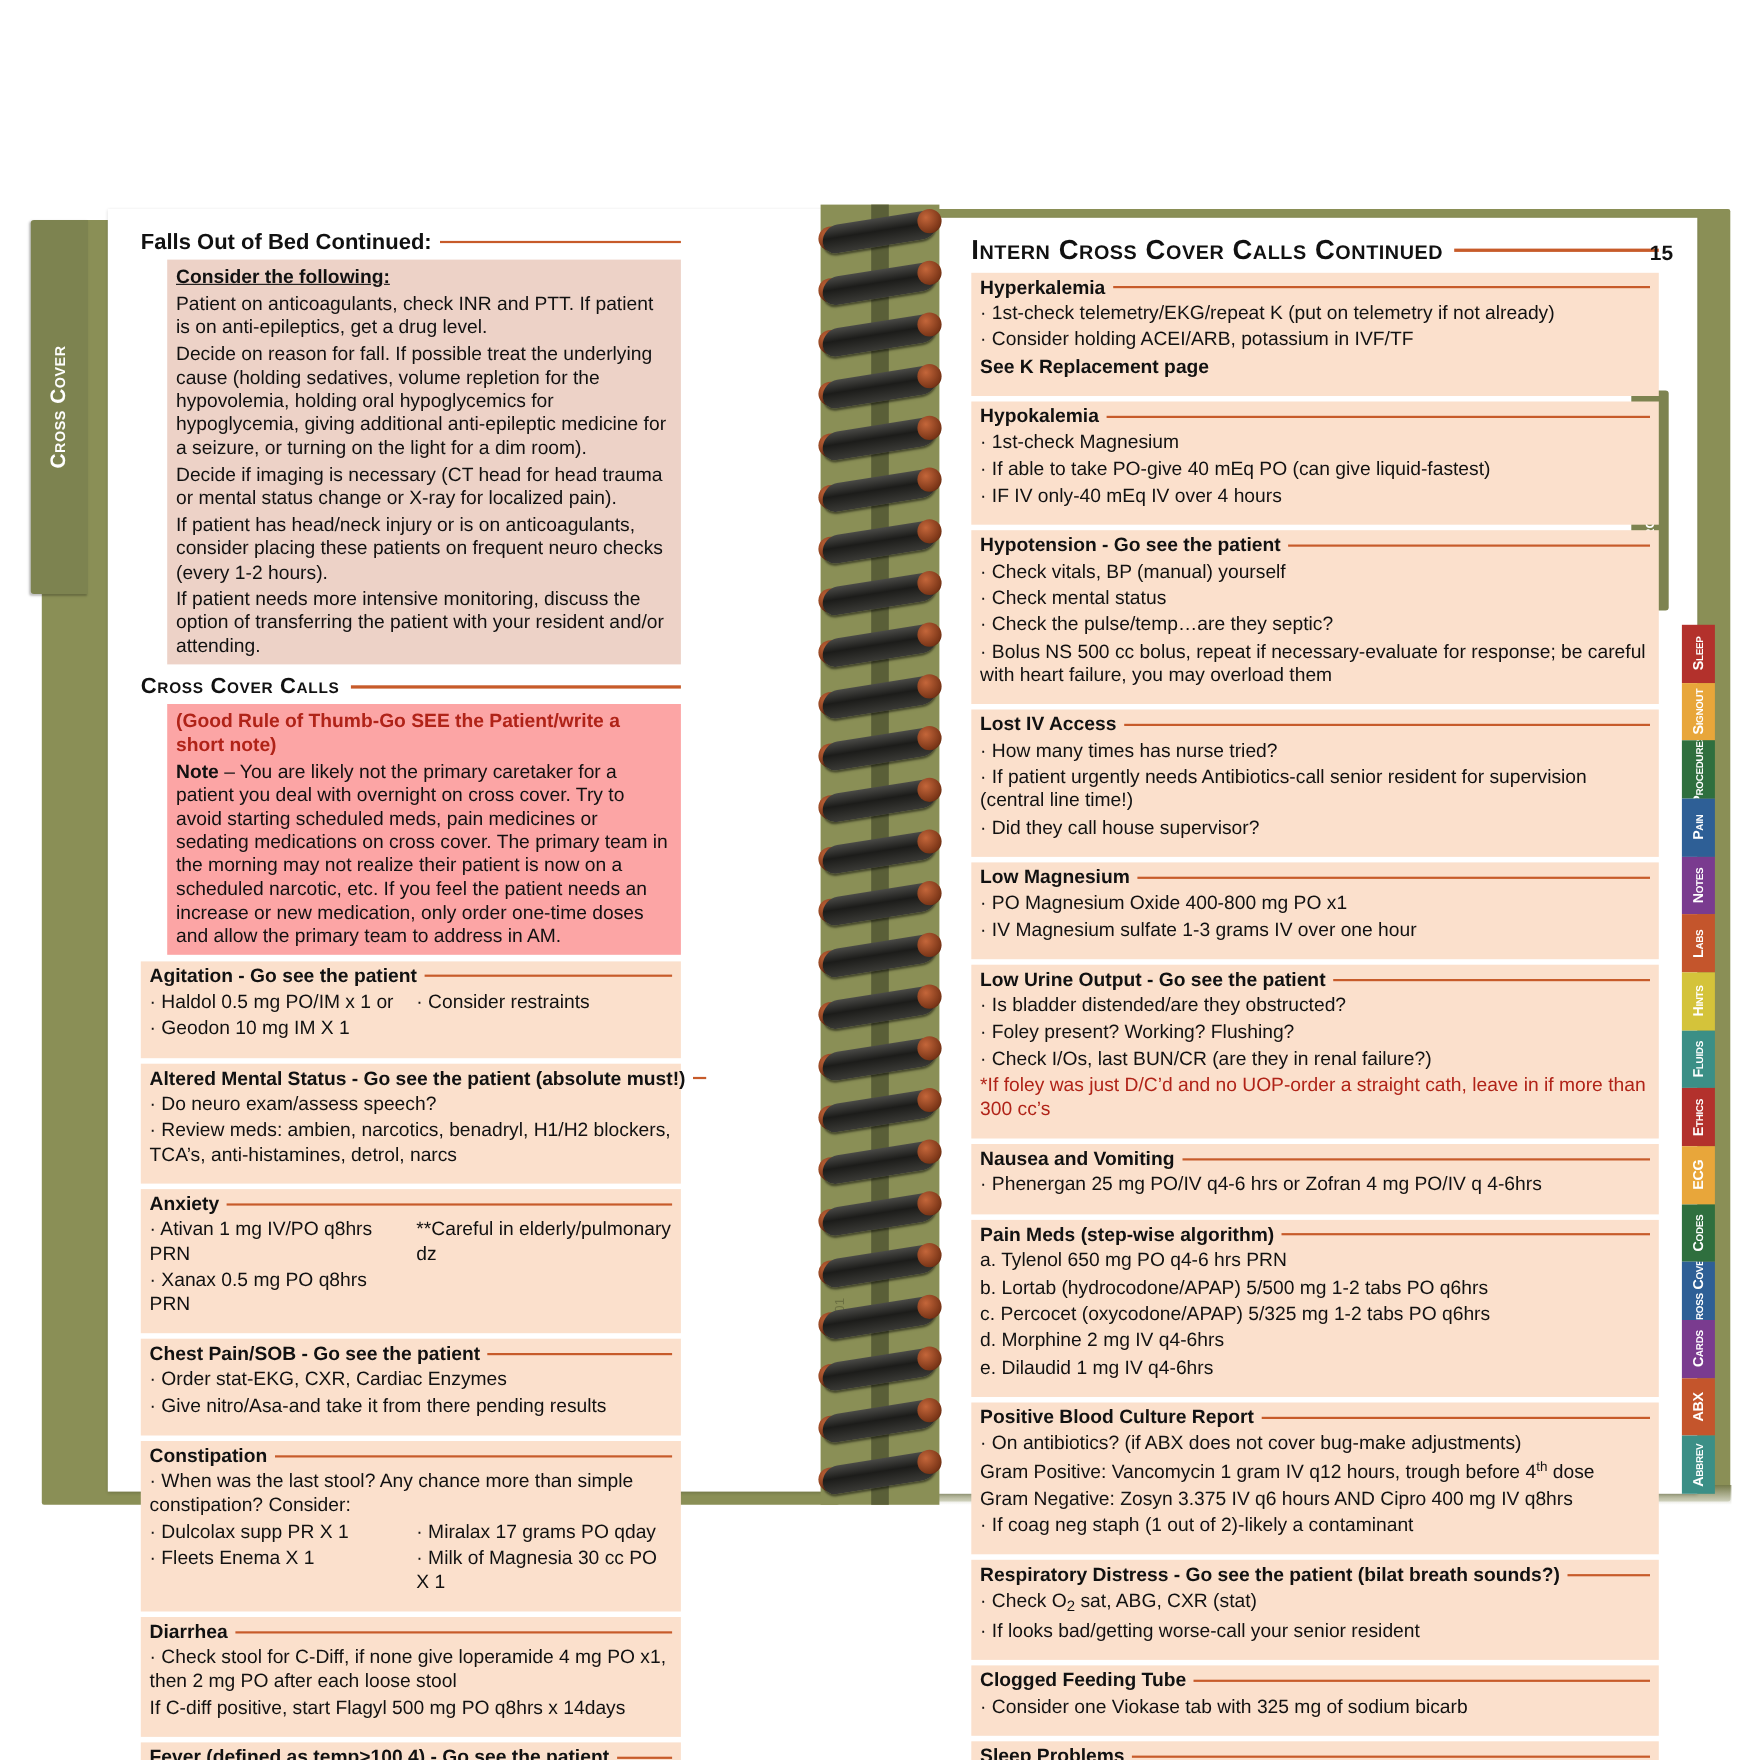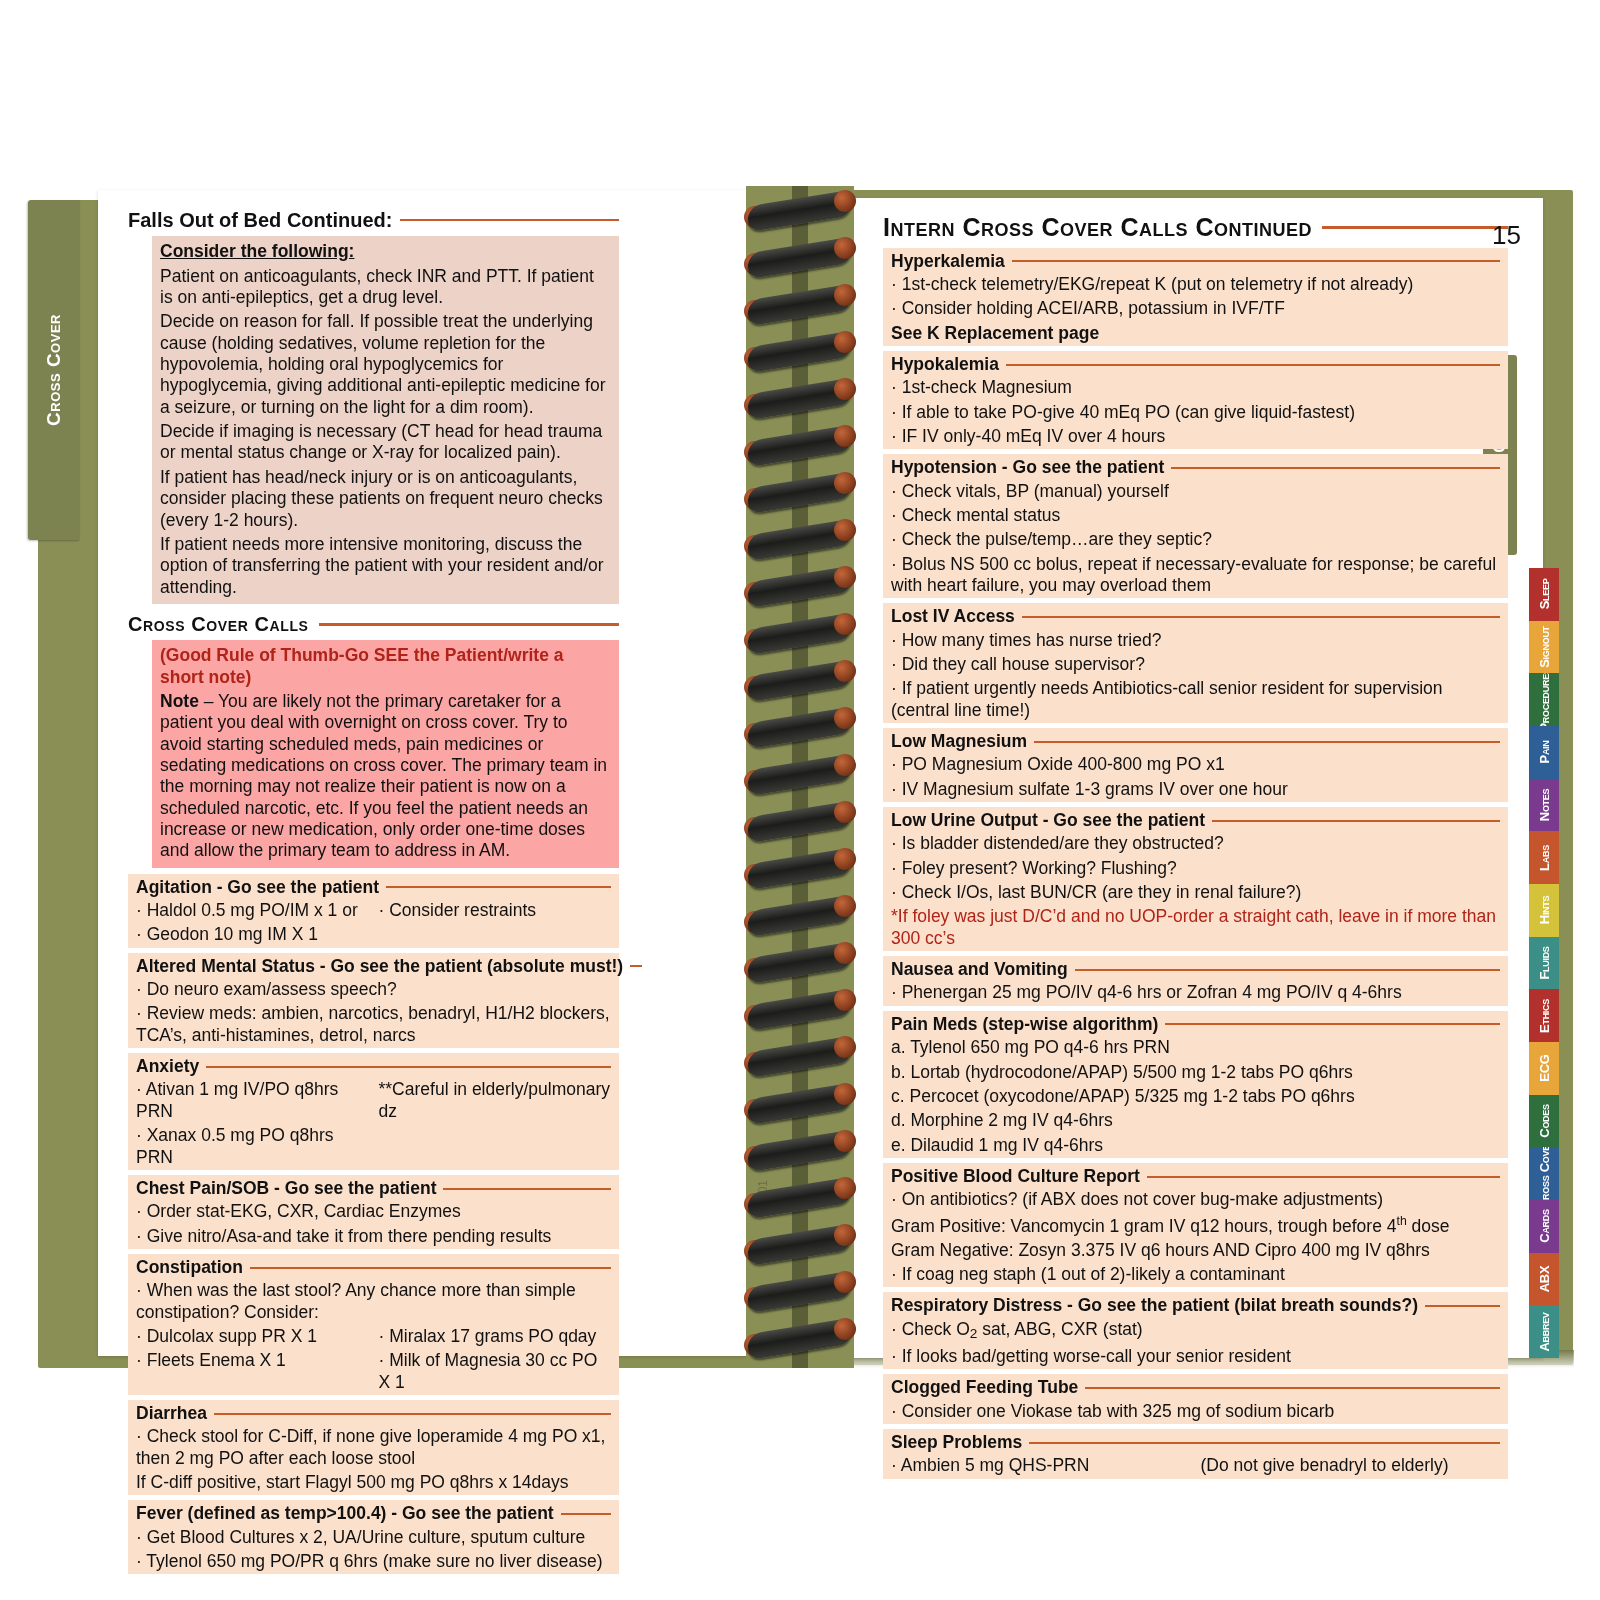--- a/index.html
+++ b/index.html
@@ -240,21 +240,21 @@
   .block {
     padding: 5px 8px 6px 8px;
     margin-bottom: 6px;
     margin-left: 24px;
   }
   .rose  { background: #edd2c7; }
   .cream { background: #fca5a5; }
 
   .sec {
     background: #fbe0cc;
-    padding: 3px 8px 2px 8px;
+    padding: 3px 8px 16px 8px;
     margin-bottom: 5px;
   }
   .sec h4 {
     margin: 0 0 2px 0;
     font-size: 17.5px;
     font-weight: bold;
     display: flex;
     align-items: center;
     gap: 7px;
     white-space: nowrap;
@@ -314,22 +314,22 @@
   }
   .pagehead .rule {
     flex: 1 1 auto;
     height: 3px;
     background: #c75b2a;
   }
   .pagenum {
     position: absolute;
     right: 52px;
     top: 30px;
-    font-size: 26px;
-    font-weight: normal;
+    font-size: 19px;
+    font-weight: bold;
     color: #111;
   }
   sup { font-size: .7em; }
   .sub { font-size: .78em; vertical-align: -0.25em; }
 </style>
 </head>
 <body>
 
 <div class="page">
   <div class="book">
@@ -671,22 +671,22 @@
             <p>· Check mental status</p>
             <p>· Check the pulse/temp…are they septic?</p>
             <p>· Bolus NS 500 cc bolus, repeat if necessary-evaluate for response; be careful with heart failure, you may overload them</p>
           </div>
           <div class="sec">
             <h4>
               <span>Lost IV Access</span>
               <span class="rule"></span>
             </h4>
             <p>· How many times has nurse tried?</p>
+            <p>· If patient urgently needs Antibiotics-call senior resident for supervision (central line time!)</p>
             <p>· Did they call house supervisor?</p>
-            <p>· If patient urgently needs Antibiotics-call senior resident for supervision (central line time!)</p>
           </div>
           <div class="sec">
             <h4>
               <span>Low Magnesium</span>
               <span class="rule"></span>
             </h4>
             <p>· PO Magnesium Oxide 400-800 mg PO x1</p>
             <p>· IV Magnesium sulfate 1-3 grams IV over one hour</p>
           </div>
           <div class="sec">

